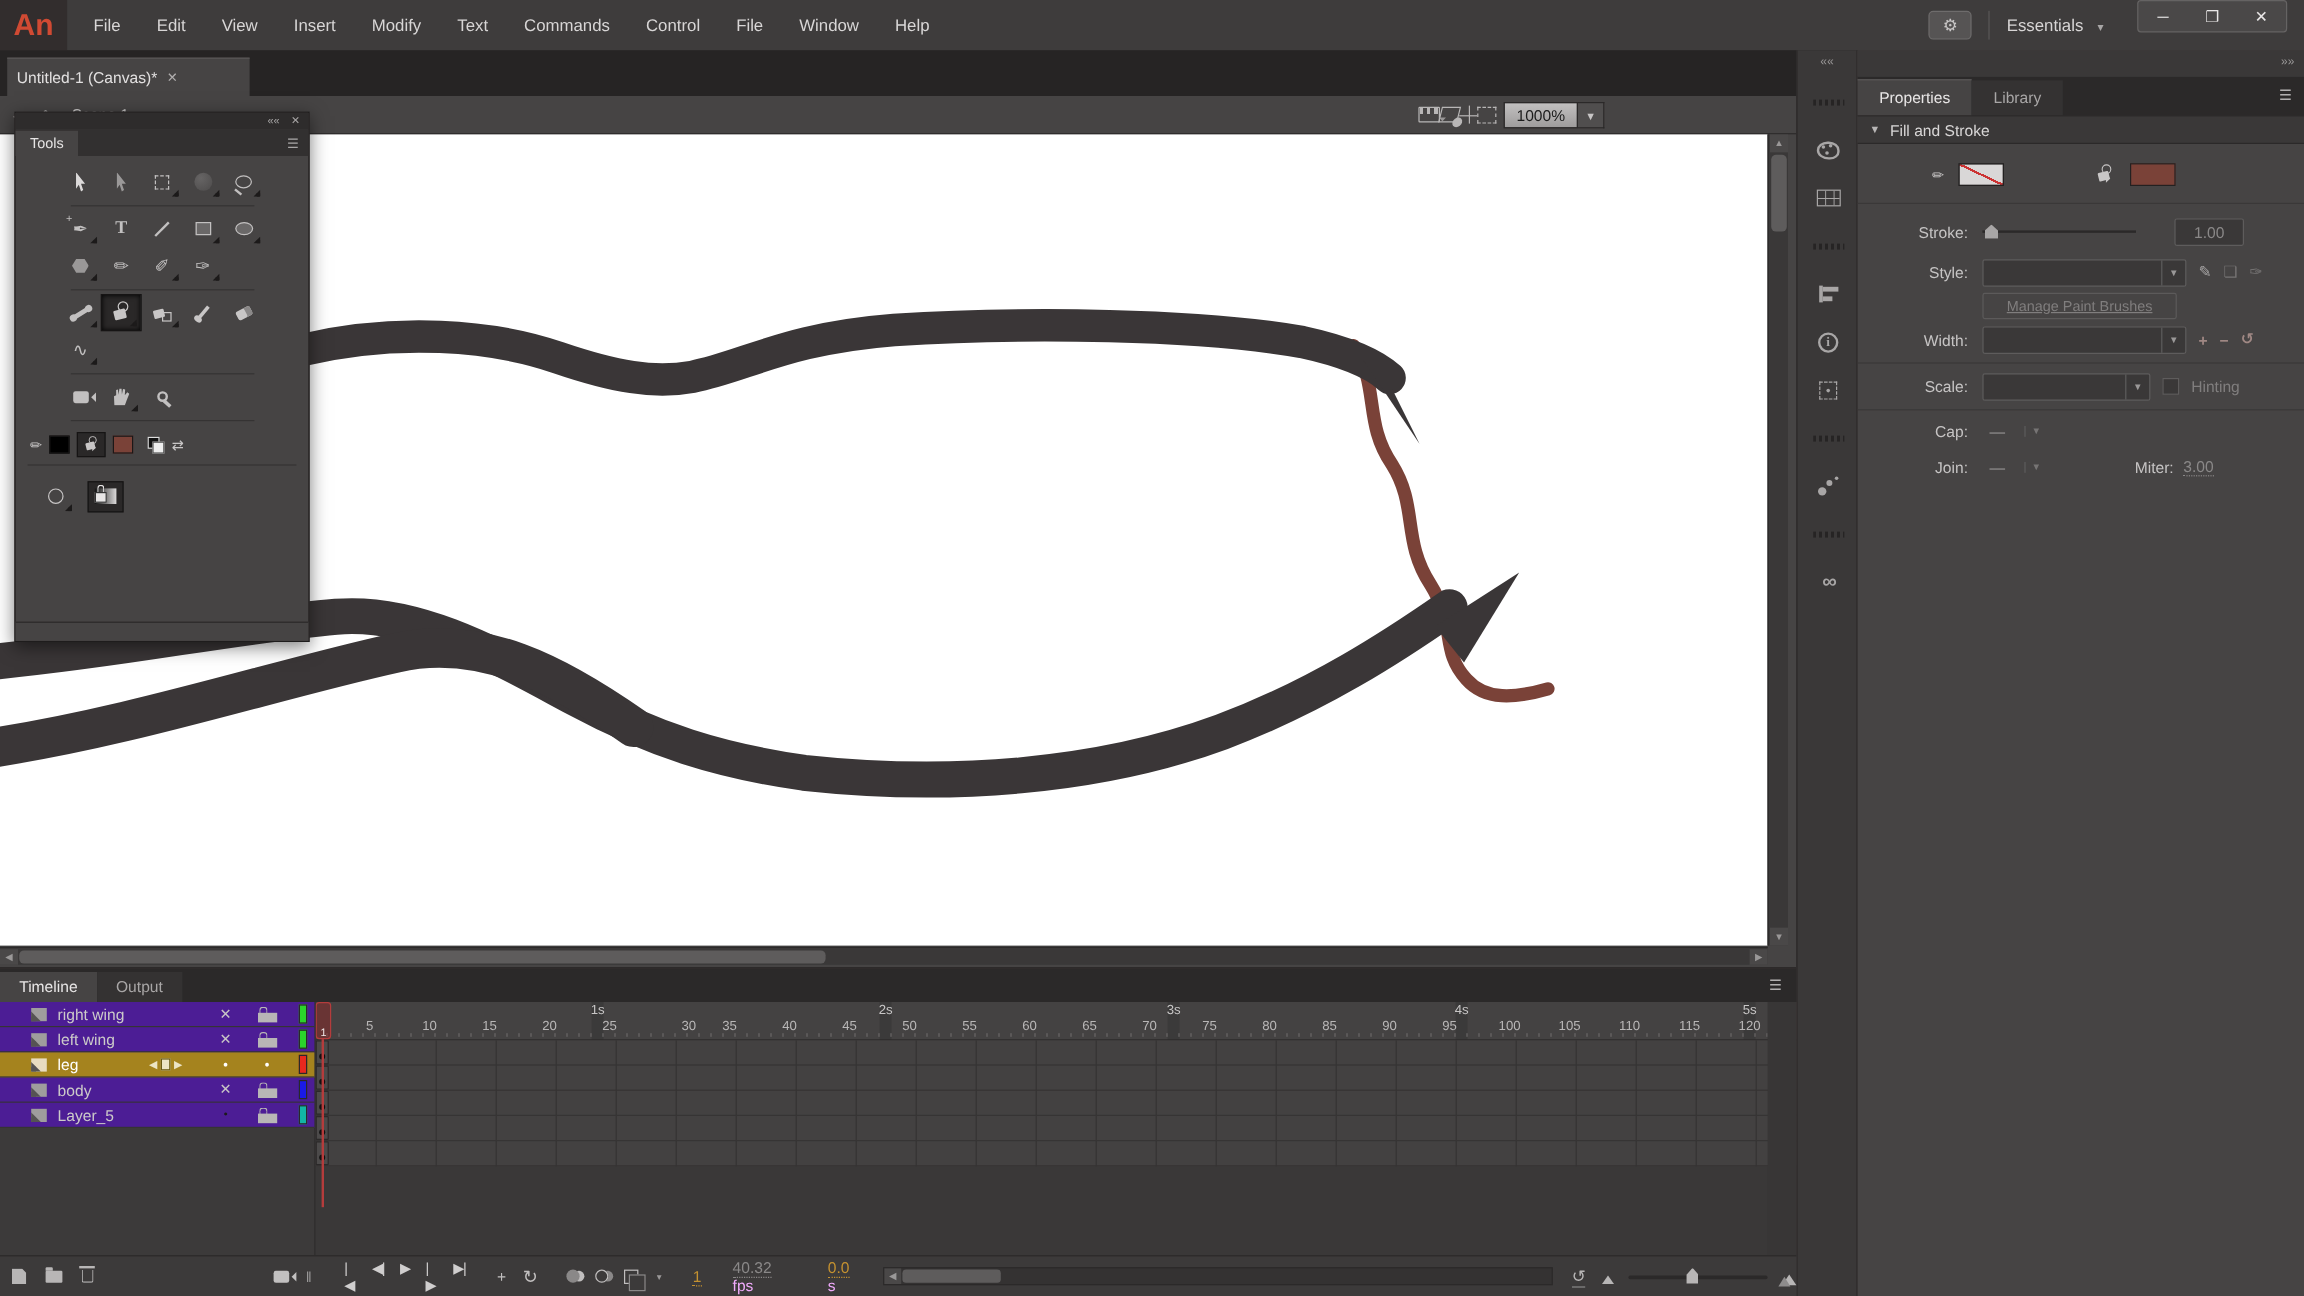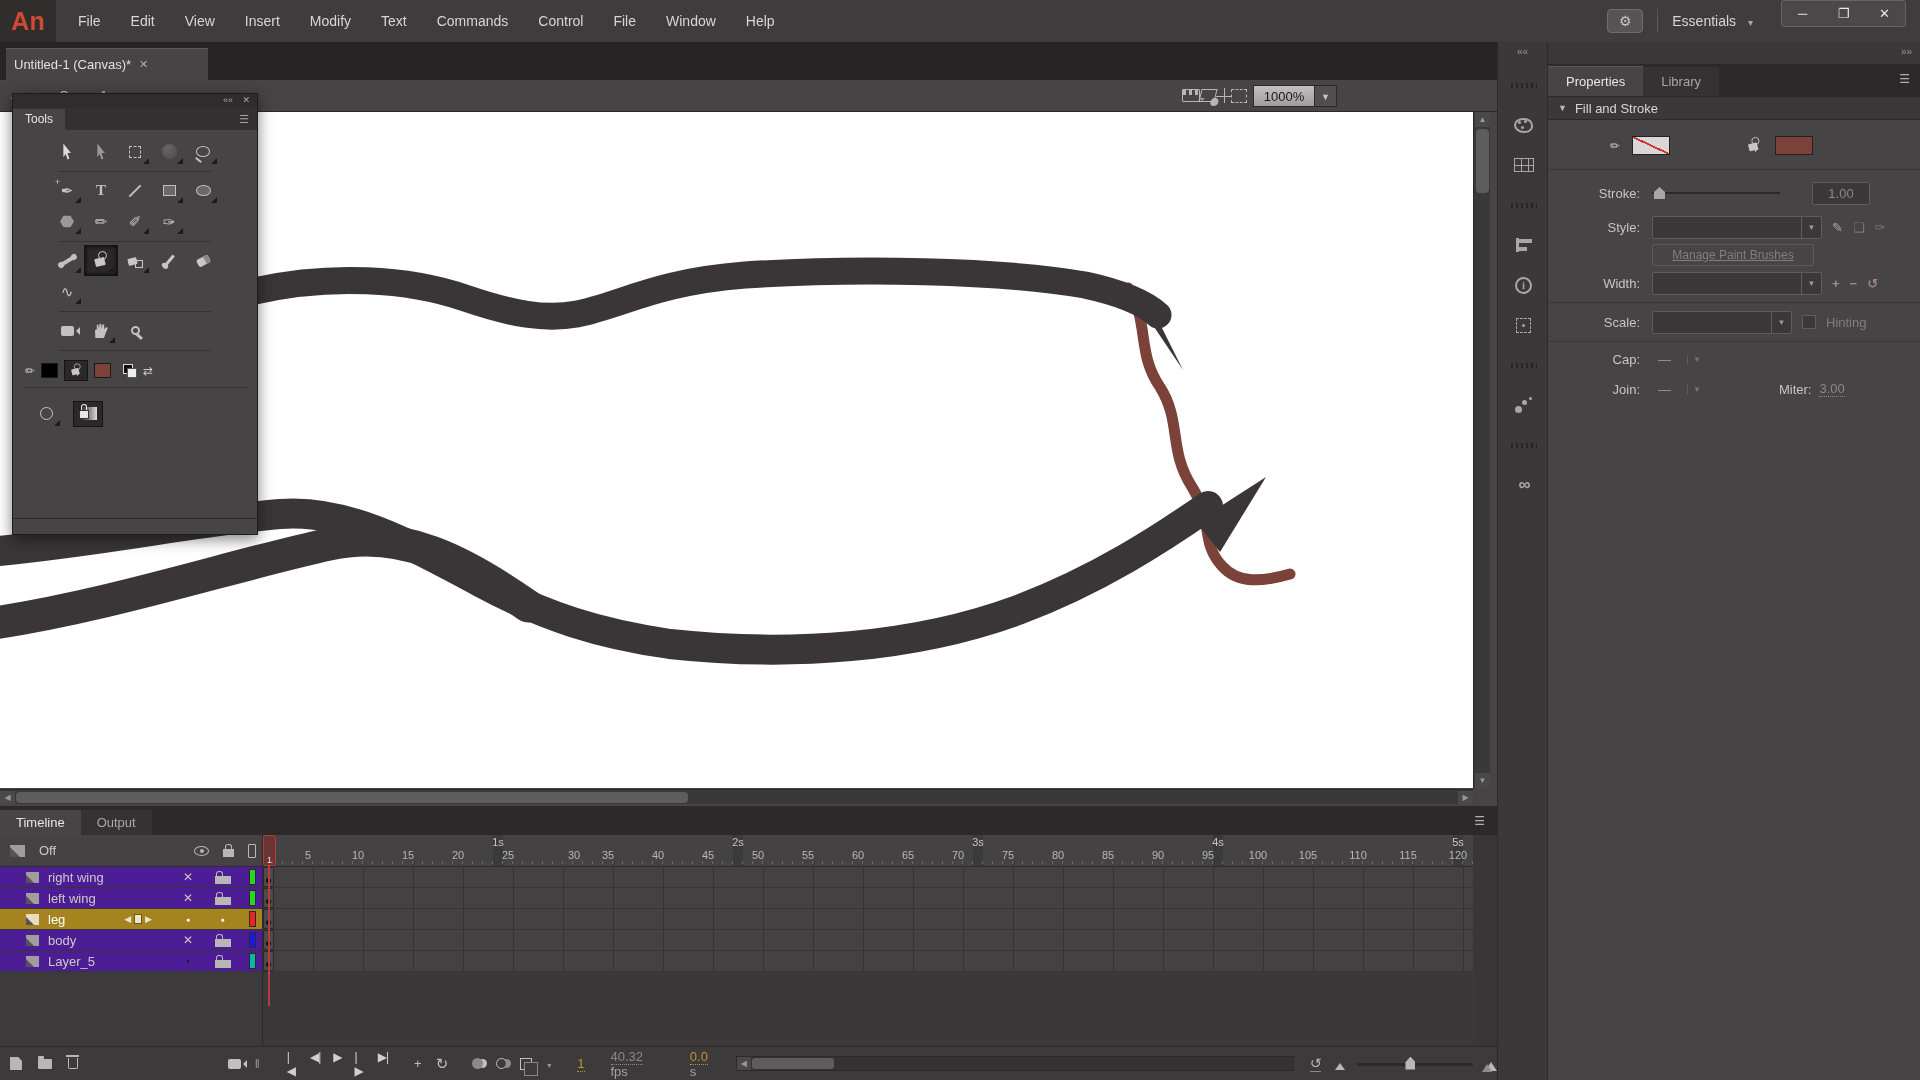--- a/index.html
+++ b/index.html
@@ -250,21 +250,21 @@
   .ghost-group { display:flex; gap:13px; margin-left:24px; align-items:center; }
   .g-onion { width:11px; height:11px; border-radius:50%; background:#8a8888; box-shadow:5px 0 0 -1px #c0bebe; }
   .g-onion-o { width:11px; height:11px; border-radius:50%; border:1.5px solid #c0bebe; box-shadow:5px 0 0 -1px #8a8888; }
   .g-multi { width:12px; height:12px; border:1.5px solid #c0bebe; position:relative; }
   .g-multi::after { content:""; position:absolute; left:3px; top:3px; width:12px; height:12px; border:1.5px solid #8a8888; background:#3c3a3a; }
   .g-markers { color:#c0bebe; font-size:11px; }
   .g-markers::after { content:"▾"; font-size:8px; margin-left:2px; color:#9a9898; }
   .f-num { font-size:13px; margin-left:26px; }
   .gold { color:#c49130; border-bottom:1px dotted #c49130; }
   .gray-dot { color:#8a8888; border-bottom:1px dotted #8a8888; }
-  .gray { color:#a3a3a3; }
+  .gray { color:#f0abfc; }
   .f-scroll { margin-left:18px; width:560px; height:15px; background:#343232; border:1px solid #2b2929; position:relative; }
   .f-scroll .arr { position:absolute; left:0; top:0; width:14px; height:13px; background:#4a4848; color:#9a9898; font-size:8px; text-align:center; line-height:13px; }
   .f-scroll .thumb { position:absolute; left:15px; top:1px; width:82px; height:11px; background:#5e5c5c; border-radius:3px; }
   .f-reset { margin-left:16px; font-size:14px; color:#b8b6b6; border-bottom:1px solid #8a8888; }
   .mt-s { margin-left:14px; width:0; height:0; border:5px solid transparent; border-bottom:7px solid #b8b6b6; }
   .zoom-slider { margin-left:12px; width:116px; height:14px; position:relative; }
   .zoom-slider .track { position:absolute; left:0; right:0; top:6px; height:3px; background:#2b2929; border-radius:2px; }
   .zoom-slider .thumb { position:absolute; left:48px; top:0; width:10px; height:13px; background:#b8b6b6; clip-path:polygon(50% 0,100% 45%,100% 100%,0 100%,0 45%); }
   .mt-l { margin-left:12px; width:0; height:0; border:6px solid transparent; border-bottom:9px solid #b8b6b6; position:relative; box-shadow:none; }
   .mt-l::after { content:""; position:absolute; left:-9px; top:-3px; border:5px solid transparent; border-bottom:8px solid #8e8c8c; }
@@ -662,29 +662,20 @@
   </div>
 
   <div class="timeline">
     <div class="tl-tabs">
       <span class="tl-tab active">Timeline</span>
       <span class="tl-tab">Output</span>
       <span class="tl-menu">☰</span>
     </div>
     <div class="tl-body">
       <div class="tl-left">
-        <div class="tl-header">
-          <span class="lay-stack"></span>
-          <span class="tl-header-label">Off</span>
-          <span class="hdr-icons">
-            <i class="ic-eye"></i>
-            <i class="ic-lock"></i>
-            <i class="ic-outline"></i>
-          </span>
-        </div>
         <div>
 
             <div class="tl-row">
               <span class="lay-icon"></span>
               <span class="lay-name">right wing</span>
 
               <span class="row-cols">
                 <i class="colicon ic-x"></i>
                 <i class="colicon ic-lock"></i>
                 <span class="layer-color" style="background: rgb(43, 212, 43);"></span>

